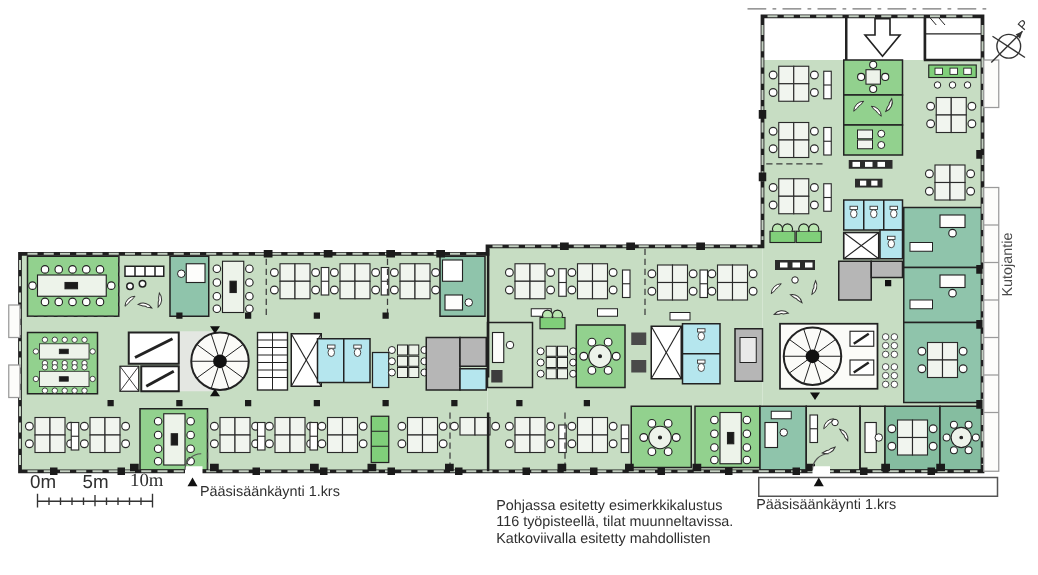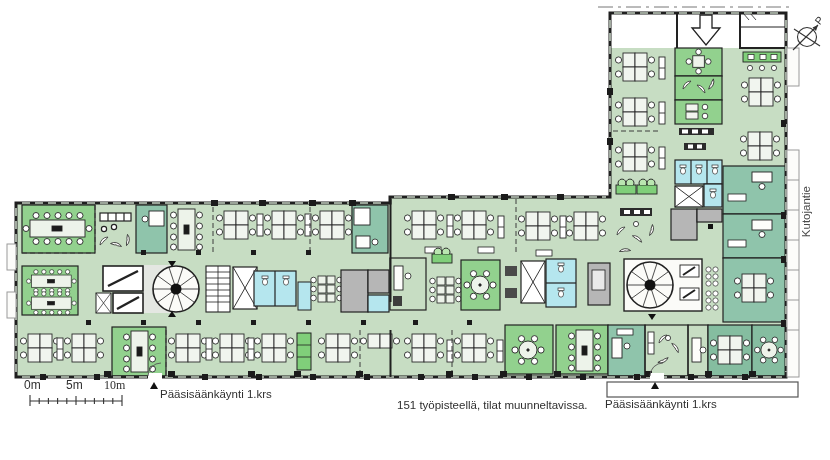--- a/index.html
+++ b/index.html
@@ -4,21 +4,21 @@
 <style>
   html,body{margin:0;padding:0;background:#fff;}
   #canvas{position:relative;width:830px;height:460px;background:#ffffff;overflow:hidden;
           font-family:"Liberation Sans",sans-serif;}
   svg{position:absolute;left:0;top:0;}
   .t{position:absolute;font-family:"Liberation Sans",sans-serif;color:#2f2f2f;
      font-size:11.5px;white-space:nowrap;line-height:13.2px;}
   .note{left:397px;top:399px;}
   .ent-left{left:160px;top:388px;}
   .ent-right{left:605px;top:398px;}
-  .scale-lbl{font-size:12px;}
+  .scale-lbl{font-size:15px;}
   .s0{left:24px;top:379px;} .s5{left:66px;top:379px;} .s10{left:104px;top:379px;font-family:Liberation Serif, serif;}
   .street{left:762px;top:205px;width:90px;text-align:center;color:#4a4a4a;
           transform:rotate(-90deg);}
   .north-p{left:816px;top:14px;font-size:10.5px;transform:rotate(-50deg);color:#333;}
 </style>
 </head>
 <body>
 
 <div id="canvas">
 
@@ -517,21 +517,23 @@
   <g stroke="#333" stroke-width="1.1" fill="none">
     <circle cx="807" cy="37" r="9.5"></circle>
     <line x1="793" y1="50" x2="818" y2="25"></line>
     <line x1="794" y1="29" x2="820" y2="46"></line>
     <polygon points="818,25 812.5,27.5 816,31" fill="#333" stroke="none"></polygon>
   </g>
 </g>
 </svg>
 
 <div class="t note">
-  <div>151 työpisteellä, tilat muunneltavissa.</div>
+  <div>Pohjassa esitetty esimerkkikalustus</div>
+  <div>116 työpisteellä, tilat muunneltavissa.</div>
+  <div>Katkoviivalla esitetty mahdollisten</div>
 </div>
 <div class="t ent-left">Pääsisäänkäynti 1.krs</div>
 <div class="t ent-right">Pääsisäänkäynti 1.krs</div>
 <div class="t scale-lbl s0">0m</div>
 <div class="t scale-lbl s5">5m</div>
 <div class="t scale-lbl s10">10m</div>
 <div class="t street">Kutojantie</div>
 <div class="t north-p">P</div>
 
 </div>

